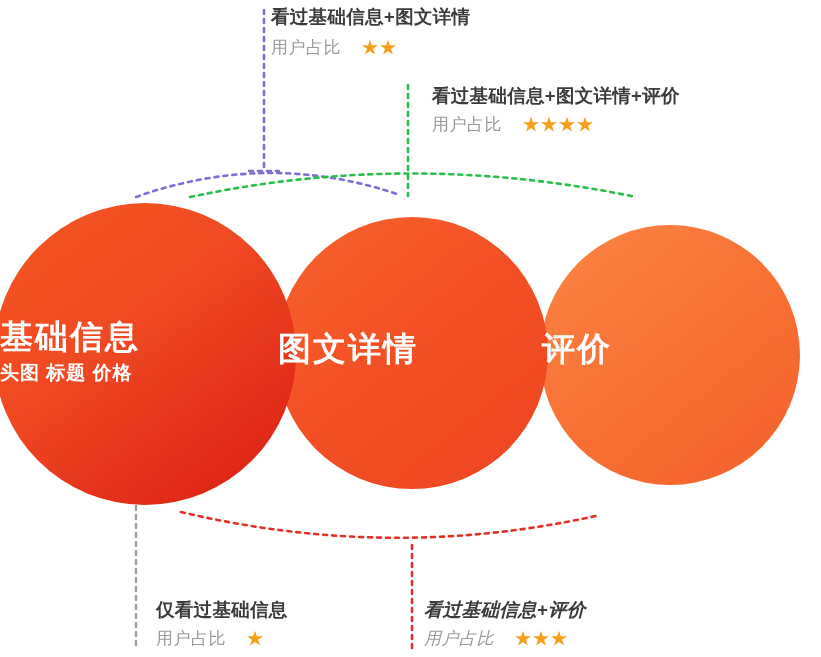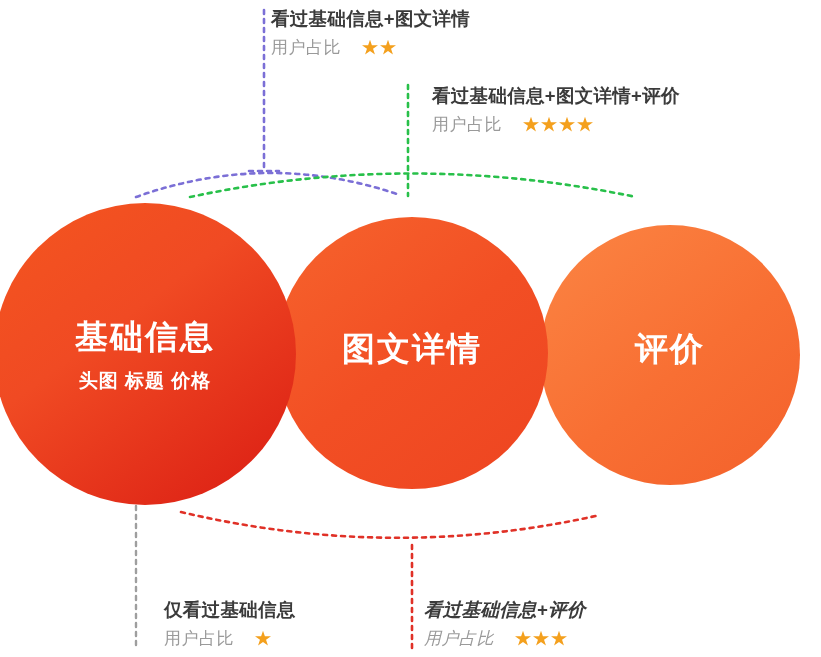--- a/index.html
+++ b/index.html
@@ -30,36 +30,35 @@
   #circles {
     position: absolute;
     left: 0; top: 0;
     width: 821px;
     height: 657px;
   }
 
   
   .circle-caption {
     position: absolute;
-    text-align: center;
     color: #ffffff;
     white-space: nowrap;
     pointer-events: none;
   }
   .circle-title {
     font-size: 33px;
     font-weight: bold;
     letter-spacing: 2px;
     line-height: 1.15;
   }
   .circle-sub {
     font-size: 19px;
     font-weight: bold;
     letter-spacing: 1px;
-    margin-top: 12px;
+    margin-top: 4px;
   }
   #cap1 { left: 0px;   top: 318px; width: 290px; }
   #cap2 { left: 278px; top: 330px; width: 268px; }
   #cap3 { left: 542px; top: 330px; width: 256px; }
 
   
   .annot {
     position: absolute;
     white-space: nowrap;
   }
@@ -89,23 +88,23 @@
   .star {
     display: inline-block;
     width: 16px;
     height: 16px;
     margin-right: 2px;
     background-color: #F4A01D;
     clip-path: polygon(50% 0%, 61.8% 35.5%, 100% 35.5%, 69% 57.5%, 80.9% 93%,
                        50% 71%, 19.1% 93%, 31% 57.5%, 0% 35.5%, 38.2% 35.5%);
   }
 
-  #annot-top-left     { left: 271px; top: 7px; }
+  #annot-top-left     { left: 271px; top: 7px; font-family: Liberation Mono, monospace; }
   #annot-top-right    { left: 432px; top: 84px; }
-  #annot-bottom-left  { left: 164px; top: 598px; }
+  #annot-bottom-left  { left: 156px; top: 598px; }
   #annot-bottom-right { left: 424px; top: 598px; font-style: italic; }
 </style>
 </head>
 <body>
 
 <div id="stage">
 
   <svg id="connectors" viewBox="0 0 821 657" xmlns="http://www.w3.org/2000/svg">
 
     <path d="M 136,197 Q 268,150 400,195" fill="none" stroke="#7B6FD6" stroke-width="2.6" stroke-dasharray="4 5" stroke-linecap="round"></path>

